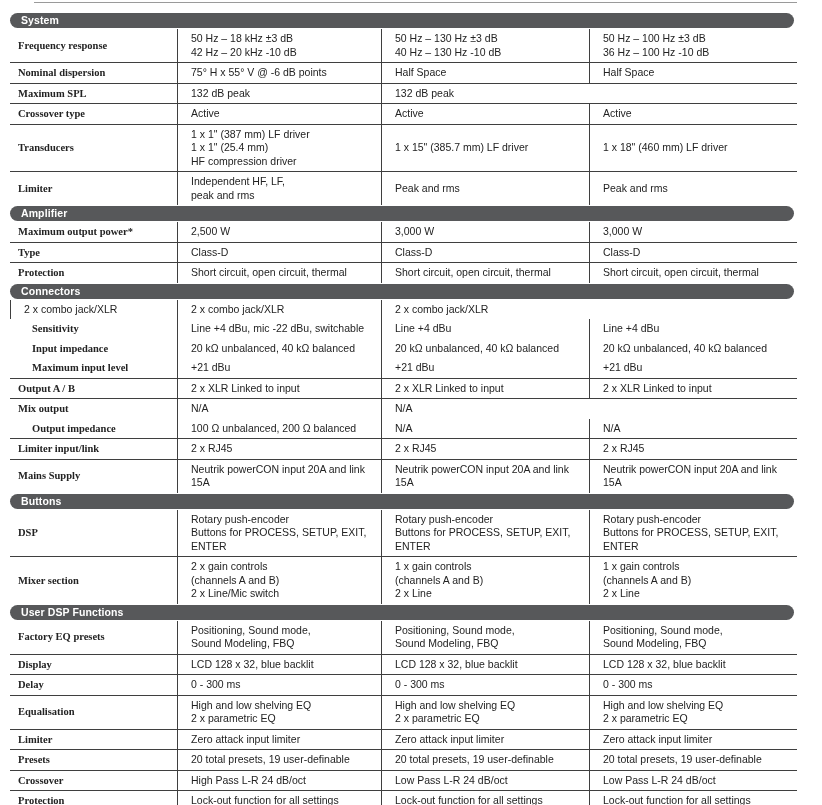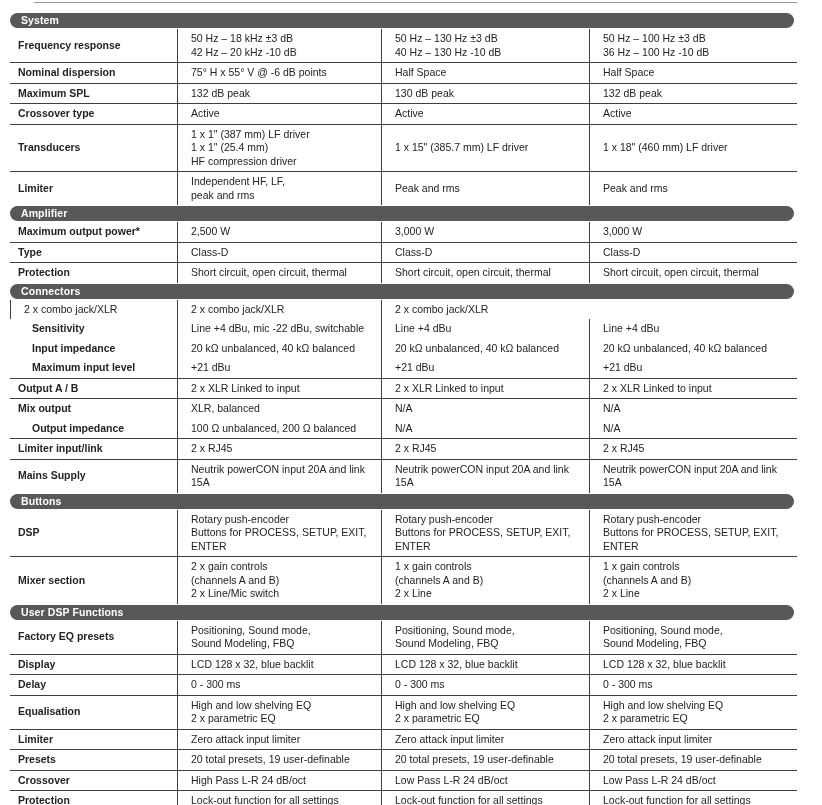--- a/index.html
+++ b/index.html
@@ -46,21 +46,21 @@
     border-bottom:1px solid var(--line);
     min-height:19px;
   }
   .row.no-border{border-bottom:none;}
   .label,.cell{
     display:flex;align-items:center;
     font-size:10.5px;line-height:13.5px;
     padding:3px 4px 3px 8px;
     box-sizing:border-box;
   }
-  .label{font-weight:bold;}
+  .label{font-weight:bold;font-family:Liberation Serif, serif;}
   .row.indent .label{padding-left:22px;font-weight:bold;}
   .cell{border-left:1px solid var(--line);padding-left:13px;}
   .label span,.cell span{white-space:pre-line;}
 </style>
 </head>
 <body>
 
 <div class="page">
   <div class="top-rule"></div>
   <div class="table" id="spec-table">
@@ -99,23 +99,20 @@
         </div>
       </div>
       <div class="row">
         <div class="label">
           <span>Maximum SPL</span>
         </div>
         <div class="cell">
           <span>132 dB peak</span>
         </div>
         <div class="cell">
-          <span>130 dB peak</span>
-        </div>
-        <div class="cell">
           <span>132 dB peak</span>
         </div>
       </div>
       <div class="row">
         <div class="label">
           <span>Crossover type</span>
         </div>
         <div class="cell">
           <span>Active</span>
         </div>
@@ -268,23 +265,20 @@
         <div class="cell">
           <span>2 x XLR Linked to input</span>
         </div>
         <div class="cell">
           <span>2 x XLR Linked to input</span>
         </div>
       </div>
       <div class="row no-border">
         <div class="label">
           <span>Mix output</span>
-        </div>
-        <div class="cell">
-          <span>XLR, balanced</span>
         </div>
         <div class="cell">
           <span>N/A</span>
         </div>
         <div class="cell">
           <span>N/A</span>
         </div>
       </div>
       <div class="row indent">
         <div class="label">

